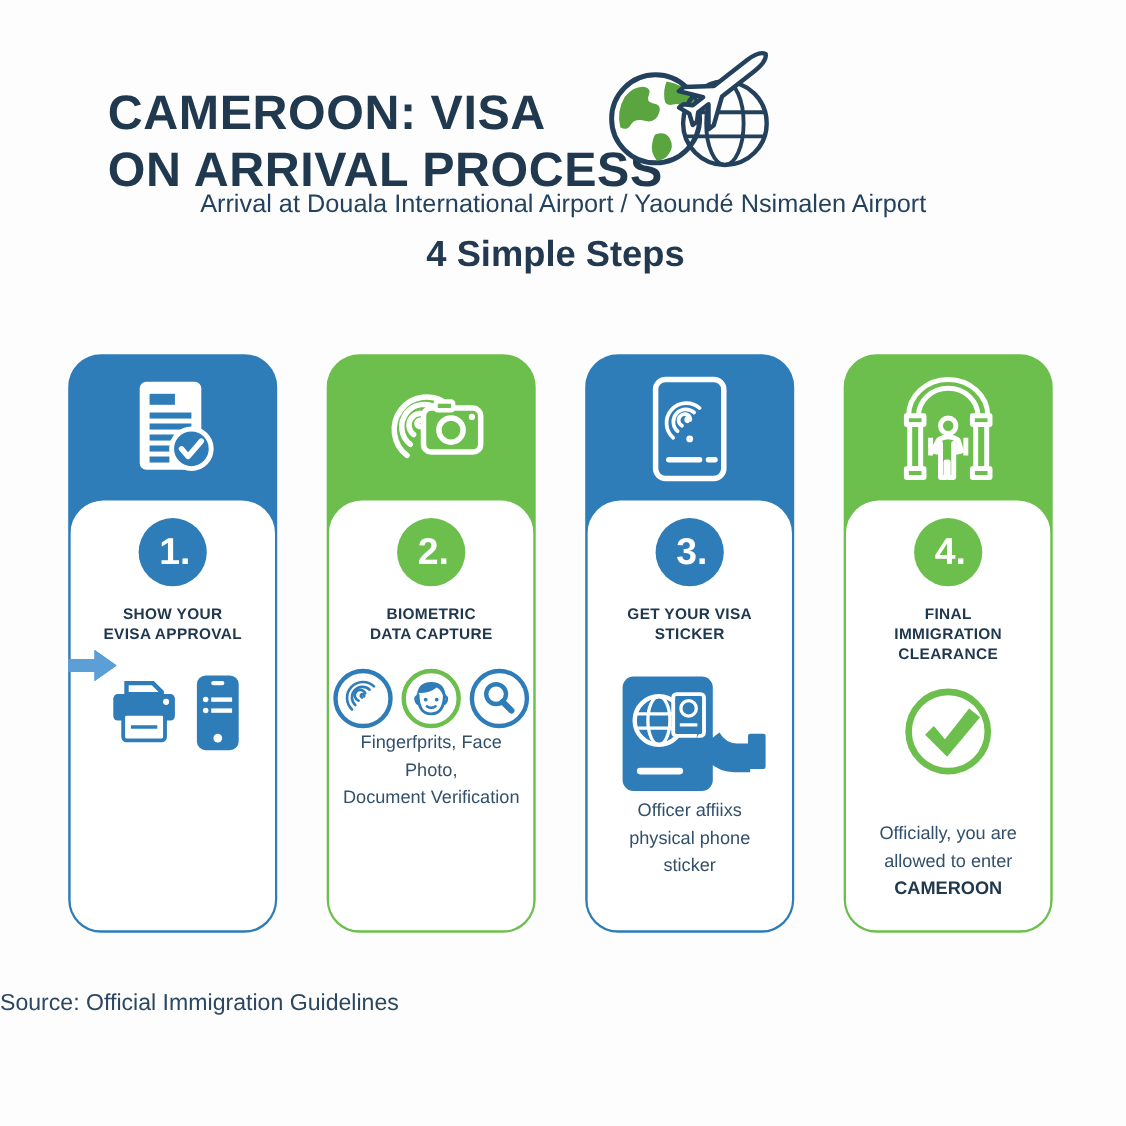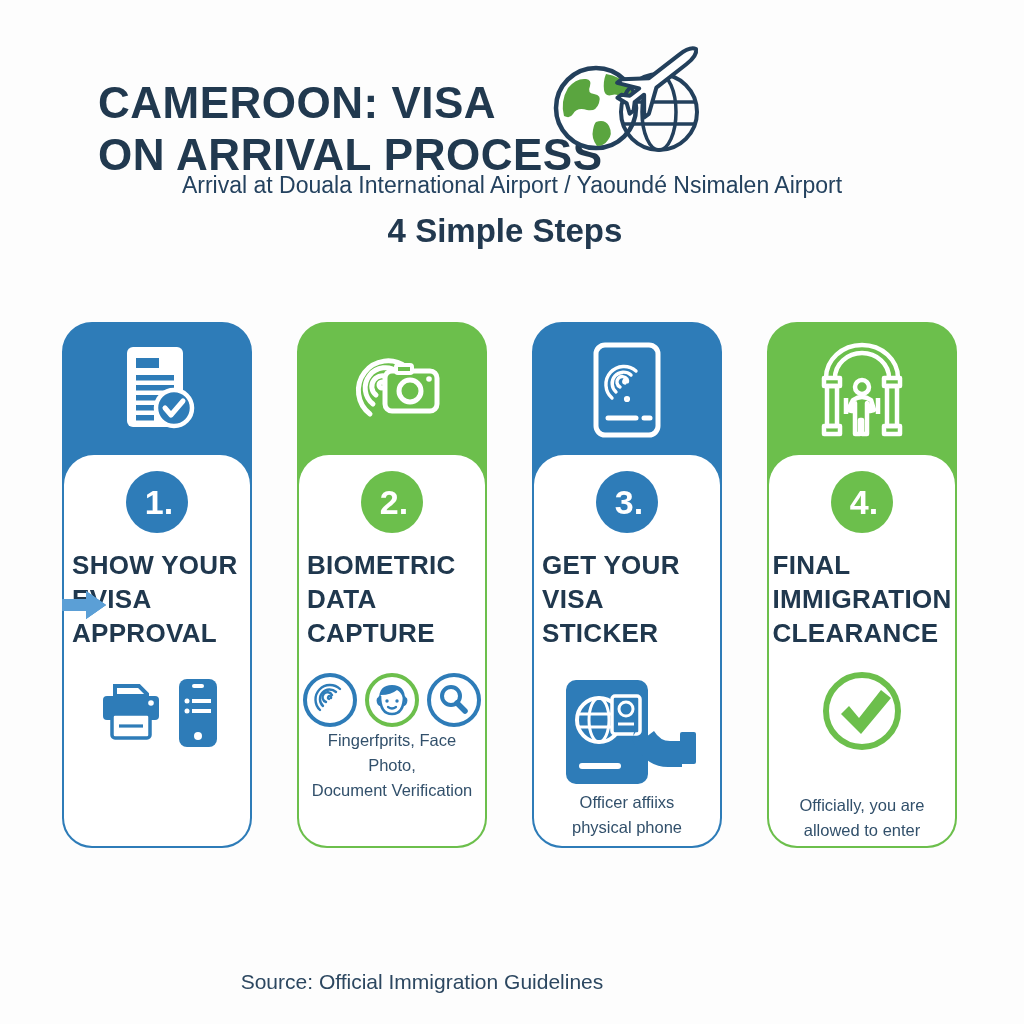--- a/index.html
+++ b/index.html
@@ -39,36 +39,36 @@
     padding:16px 8px 0 8px;box-sizing:border-box;
   }
   .badge{
     width:62px;height:62px;border-radius:50%;flex:0 0 62px;
     display:flex;align-items:center;justify-content:center;
     color:#ffffff;font-size:34px;font-weight:bold;padding-left:4px;box-sizing:border-box;
   }
   .badge.blue{background:#2e7cb8;}
   .badge.green{background:#6cbf4c;}
   .card-title{
-    margin-top:16px;font-size:26px;font-weight:bold;color:#20384e;
-    line-height:1.3;text-align:left;white-space:pre-line;letter-spacing:0.3px;
+    margin-top:16px;font-size:14px;font-weight:bold;color:#20384e;
+    line-height:1.3;text-align:center;white-space:pre-line;letter-spacing:0.3px;
   }
   .body-icons{display:flex;align-items:center;justify-content:center;gap:9px;margin-top:26px;}
   .body-icons.tight{margin-top:22px;gap:6px;}
   .card-desc{
     font-size:16.5px;color:#32506b;line-height:1.5;
     text-align:center;white-space:pre-line;
   }
   .card-desc .bold-line{font-weight:bold;color:#20384e;display:block;}
   .arrow{position:absolute;top:268px;}
   .arrow:nth-of-type(5){left:195px;}
   .arrow:nth-of-type(6){left:430px;}
   .arrow:nth-of-type(7){left:665px;}
   .source{
-    position:absolute;left:0;top:970px;width:844px;text-align:center;
+    position:absolute;left:0;top:900px;width:844px;
     font-size:21px;color:#2c4760;
   }
 </style>
 </head>
 <body>
 
 <h1 class="page-title">CAMEROON: VISA
 ON ARRIVAL PROCESS</h1>
 
 <div class="logo">

